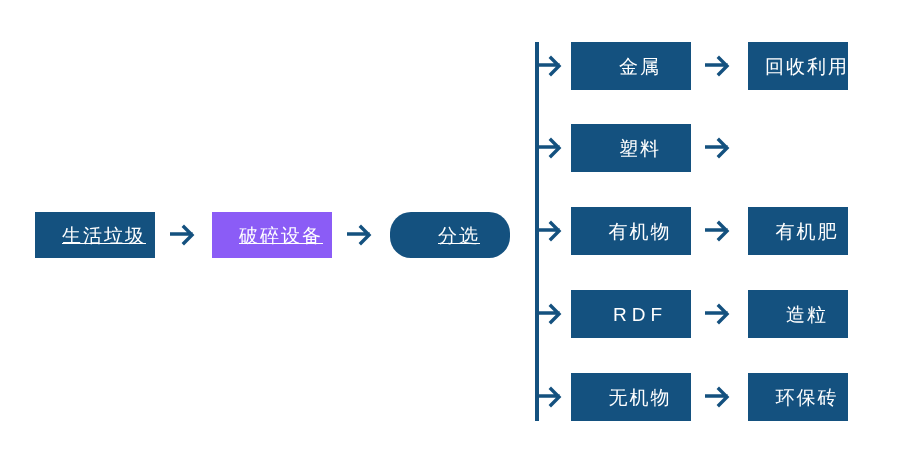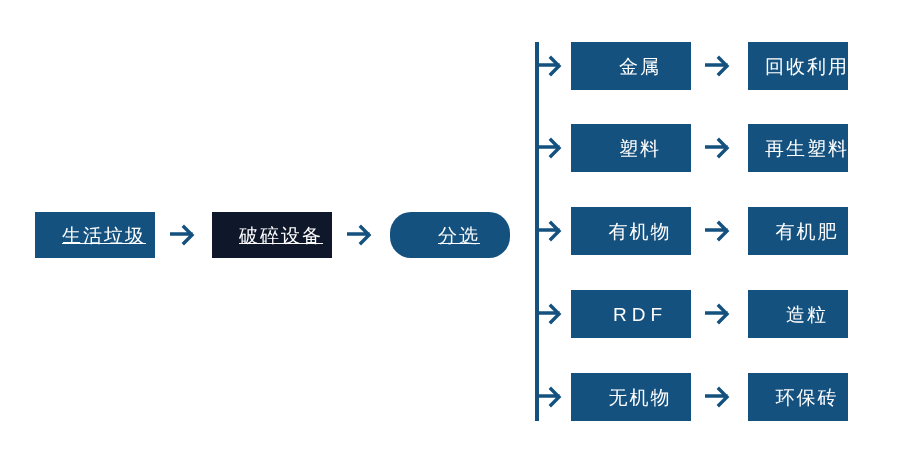--- a/index.html
+++ b/index.html
@@ -25,21 +25,21 @@
     justify-content: center;
     color: #ffffff;
     font-size: 19px;
     letter-spacing: 2px;
     line-height: 1;
     box-sizing: border-box;
     padding-left: 18px;
     white-space: nowrap;
   }
   .node.blue  { background: #14517F; }
-  .node.red   { background: #0f172a; }
+  .node.red   { background: #8b5cf6; }
   .node.latin { letter-spacing: 5px; font-size: 19px; }
 
   
   .node.main   { top: 212px; height: 46px; width: 120px; text-decoration: underline; }
   .node.m1     { left: 35px; }
   .node.m2     { left: 212px; }
   .node.m3     { left: 390px; border-radius: 21px; }
 
   
   .node.branch { height: 48px; }
@@ -146,21 +146,20 @@
       </svg>
   </div>
   <div class="node blue branch col-b r1">回收利用</div>
 
   <div class="node blue branch col-a r2">塑料</div>
   <div class="arrow mid-arrow mr2">
     <svg viewBox="0 0 30 24" aria-hidden="true">
         <path d="M1 11 H21 M14 4 L22 12 L14 20" fill="none" stroke="currentColor" stroke-width="3.4" stroke-linecap="square" stroke-linejoin="miter"></path>
       </svg>
   </div>
-  <div class="node blue branch col-b r2">再生塑料</div>
 
   <div class="node blue branch col-a r3">有机物</div>
   <div class="arrow mid-arrow mr3">
     <svg viewBox="0 0 30 24" aria-hidden="true">
         <path d="M1 11 H21 M14 4 L22 12 L14 20" fill="none" stroke="currentColor" stroke-width="3.4" stroke-linecap="square" stroke-linejoin="miter"></path>
       </svg>
   </div>
   <div class="node blue branch col-b r3">有机肥</div>
 
   <div class="node blue branch col-a r4 latin">RDF</div>

